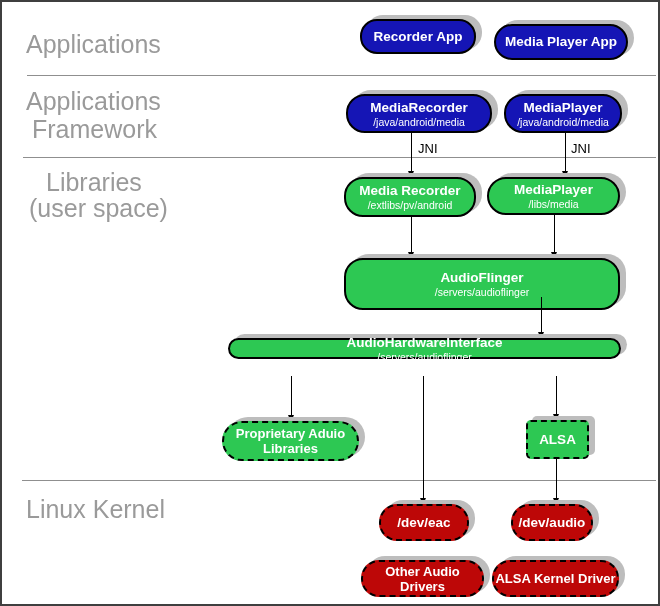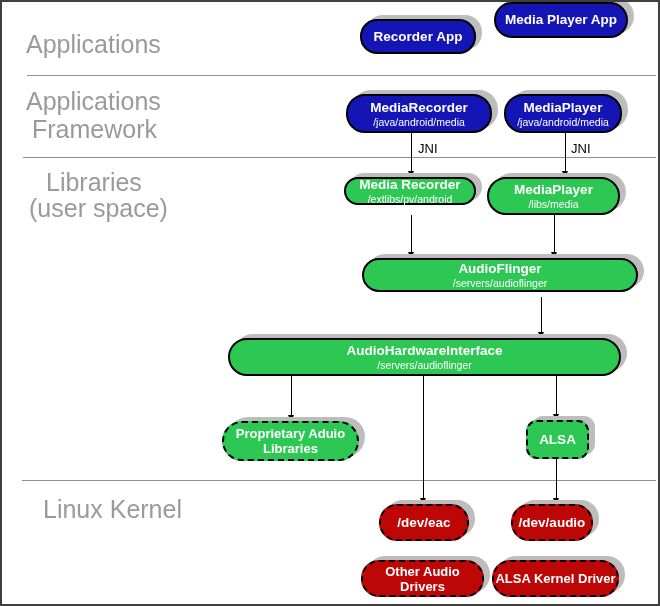--- a/index.html
+++ b/index.html
@@ -36,75 +36,75 @@
 
   <div class="hline" style="left:25px;top:73px;width:629px;"></div>
   <div class="hline" style="left:21px;top:155px;width:633px;"></div>
   <div class="hline" style="left:20px;top:478px;width:634px;"></div>
 
   <div class="section-label" style="left:24px;top:28px;">Applications</div>
   <div class="section-label" style="left:24px;top:85px;">Applications</div>
   <div class="section-label" style="left:30px;top:113px;">Framework</div>
   <div class="section-label" style="left:44px;top:166px;">Libraries</div>
   <div class="section-label" style="left:27px;top:192px;">(user space)</div>
-  <div class="section-label" style="left:41px;top:493px;">Linux Kernel</div>
+  <div class="section-label" style="left:24px;top:493px;">Linux Kernel</div>
 
   <div class="pill blue" style="left:358px;top:17px;width:116px;height:35px;border-radius:17px;">
     <span class="t">Recorder App</span>
   </div>
-  <div class="pill blue" style="left:492px;top:0;width:134px;height:36px;border-radius:18px;">
+  <div class="pill blue" style="left:492px;top:22px;width:134px;height:36px;border-radius:18px;">
     <span class="t">Media Player App</span>
   </div>
 
   <div class="pill blue" style="left:344px;top:92px;width:146px;height:39px;border-radius:19px;">
     <span class="t">MediaRecorder</span>
     <span class="s">/java/android/media</span>
   </div>
   <div class="pill blue" style="left:502px;top:92px;width:118px;height:39px;border-radius:19px;">
     <span class="t">MediaPlayer</span>
     <span class="s">/java/android/media</span>
   </div>
 
   <div class="arrow" style="left:409px;top:131px;height:44px;"></div>
   <div class="arrow" style="left:563px;top:131px;height:44px;"></div>
   <div class="jni" style="left:416px;top:139px;">JNI</div>
   <div class="jni" style="left:569px;top:139px;">JNI</div>
 
-  <div class="pill green" style="left:342px;top:175px;width:132px;height:28px;border-radius:19px;">
+  <div class="pill green" style="left:342px;top:175px;width:132px;height:40px;border-radius:19px;">
     <span class="t">Media Recorder</span>
     <span class="s">/extlibs/pv/android</span>
   </div>
   <div class="pill green" style="left:485px;top:175px;width:133px;height:38px;border-radius:19px;">
     <span class="t">MediaPlayer</span>
     <span class="s">/libs/media</span>
   </div>
 
   <div class="arrow" style="left:409px;top:213px;height:43px;"></div>
   <div class="arrow" style="left:552px;top:213px;height:43px;"></div>
 
-  <div class="pill green" style="left:360px;top:256px;width:276px;height:34px;border-radius:19px;">
+  <div class="pill green" style="left:342px;top:256px;width:276px;height:52px;border-radius:19px;">
     <span class="t">AudioFlinger</span>
     <span class="s">/servers/audioflinger</span>
   </div>
 
   <div class="arrow" style="left:539px;top:295px;height:41px;"></div>
 
-  <div class="pill green" style="left:226px;top:336px;width:393px;height:38px;border-radius:19px;">
+  <div class="pill green" style="left:226px;top:336px;width:393px;height:21px;border-radius:19px;">
     <span class="t">AudioHardwareInterface</span>
     <span class="s">/servers/audioflinger</span>
   </div>
 
   <div class="arrow" style="left:289px;top:374px;height:45px;"></div>
   <div class="arrow" style="left:421px;top:374px;height:128px;"></div>
   <div class="arrow" style="left:554px;top:374px;height:44px;"></div>
 
   <div class="pill green dashed" style="left:220px;top:419px;width:137px;height:40px;border-radius:20px;padding:0 8px;">
     <span class="t small">Proprietary Aduio Libraries</span>
   </div>
-  <div class="pill green dashed" style="left:524px;top:418px;width:63px;height:39px;border-radius:11px;">
+  <div class="pill green dashed" style="left:524px;top:418px;width:63px;height:39px;border-radius:5px;">
     <span class="t">ALSA</span>
   </div>
 
   <div class="arrow" style="left:554px;top:457px;height:45px;"></div>
 
   <div class="pill red dashed" style="left:377px;top:502px;width:90px;height:37px;border-radius:18px;">
     <span class="t">/dev/eac</span>
   </div>
   <div class="pill red dashed" style="left:509px;top:502px;width:82px;height:37px;border-radius:18px;">
     <span class="t">/dev/audio</span>

